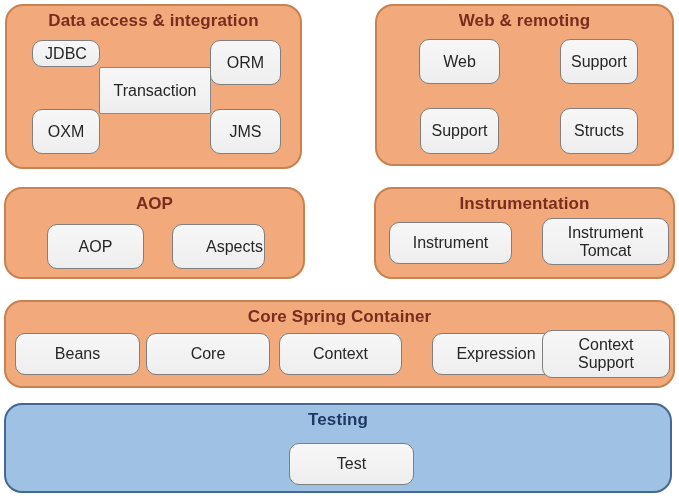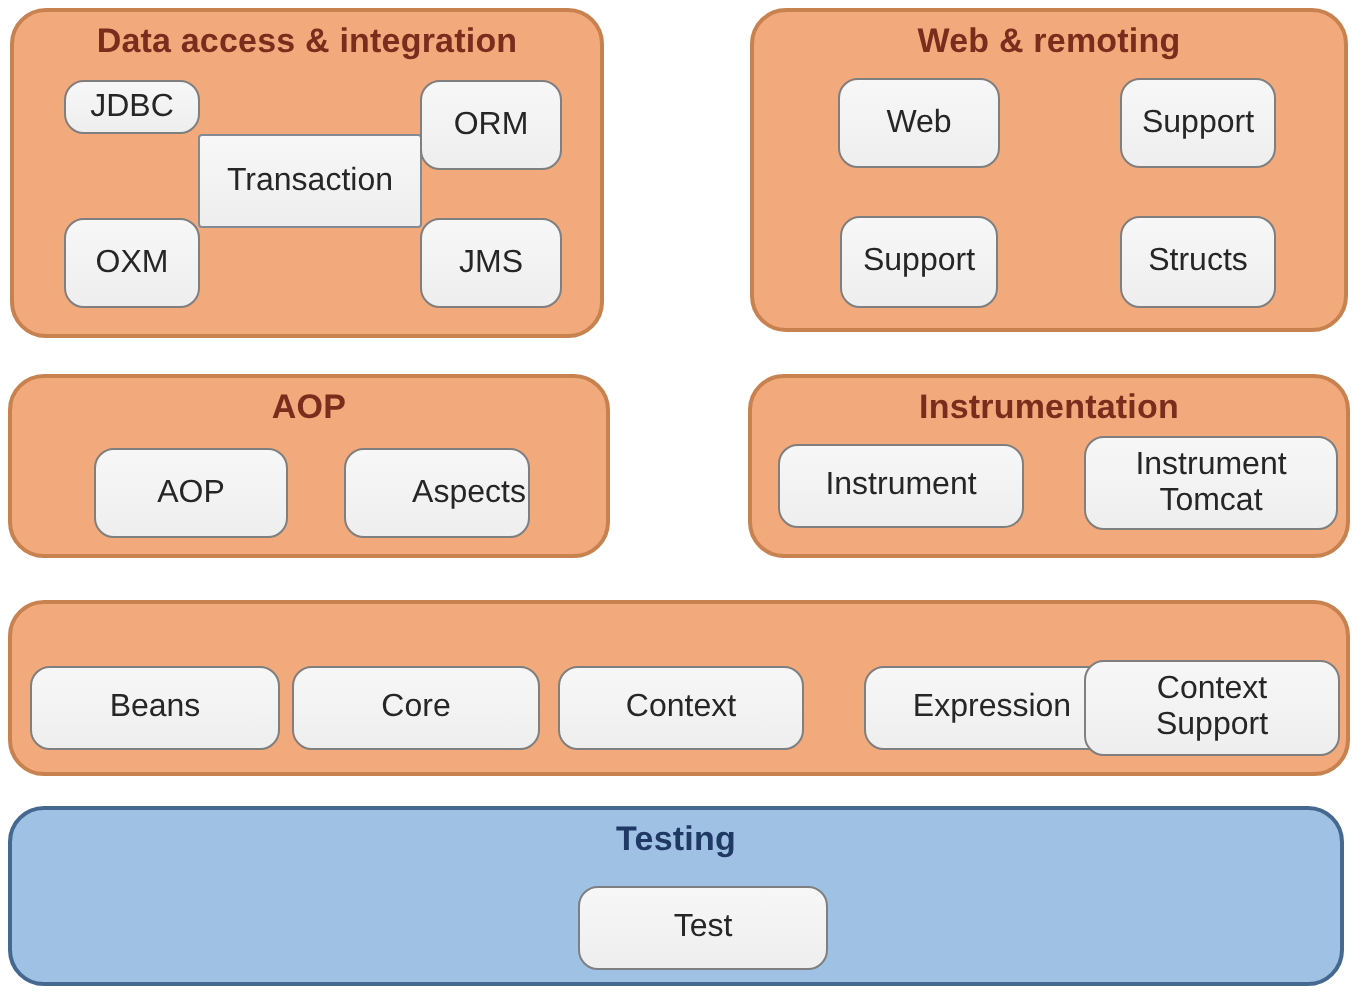--- a/index.html
+++ b/index.html
@@ -88,20 +88,21 @@
   </div>
 
   <div class="panel orange" style="left:374px; top:187px; width:301px; height:92px;">
     <div class="panel-title">Instrumentation</div>
     <div class="module" style="left:13px; top:33px; width:123px; height:42px;">Instrument</div>
     <div class="module" style="left:166px; top:29px; width:127px; height:47px;">Instrument
 Tomcat</div>
   </div>
 
   <div class="panel orange" style="left:4px; top:300px; width:671px; height:88px;">
+    <div class="panel-title">Core Spring Container</div>
     <div class="module" style="left:9px; top:31px; width:125px; height:42px;">Beans</div>
     <div class="module" style="left:140px; top:31px; width:124px; height:42px;">Core</div>
     <div class="module" style="left:273px; top:31px; width:123px; height:42px;">Context</div>
     <div class="module" style="left:402px; top:31px; width:128px; height:42px;margin-left:24px;">Expression</div>
     <div class="module" style="left:536px; top:28px; width:128px; height:48px;">Context
 Support</div>
   </div>
 
   <div class="panel blue" style="left:4px; top:403px; width:668px; height:90px;">
     <div class="panel-title">Testing</div>

